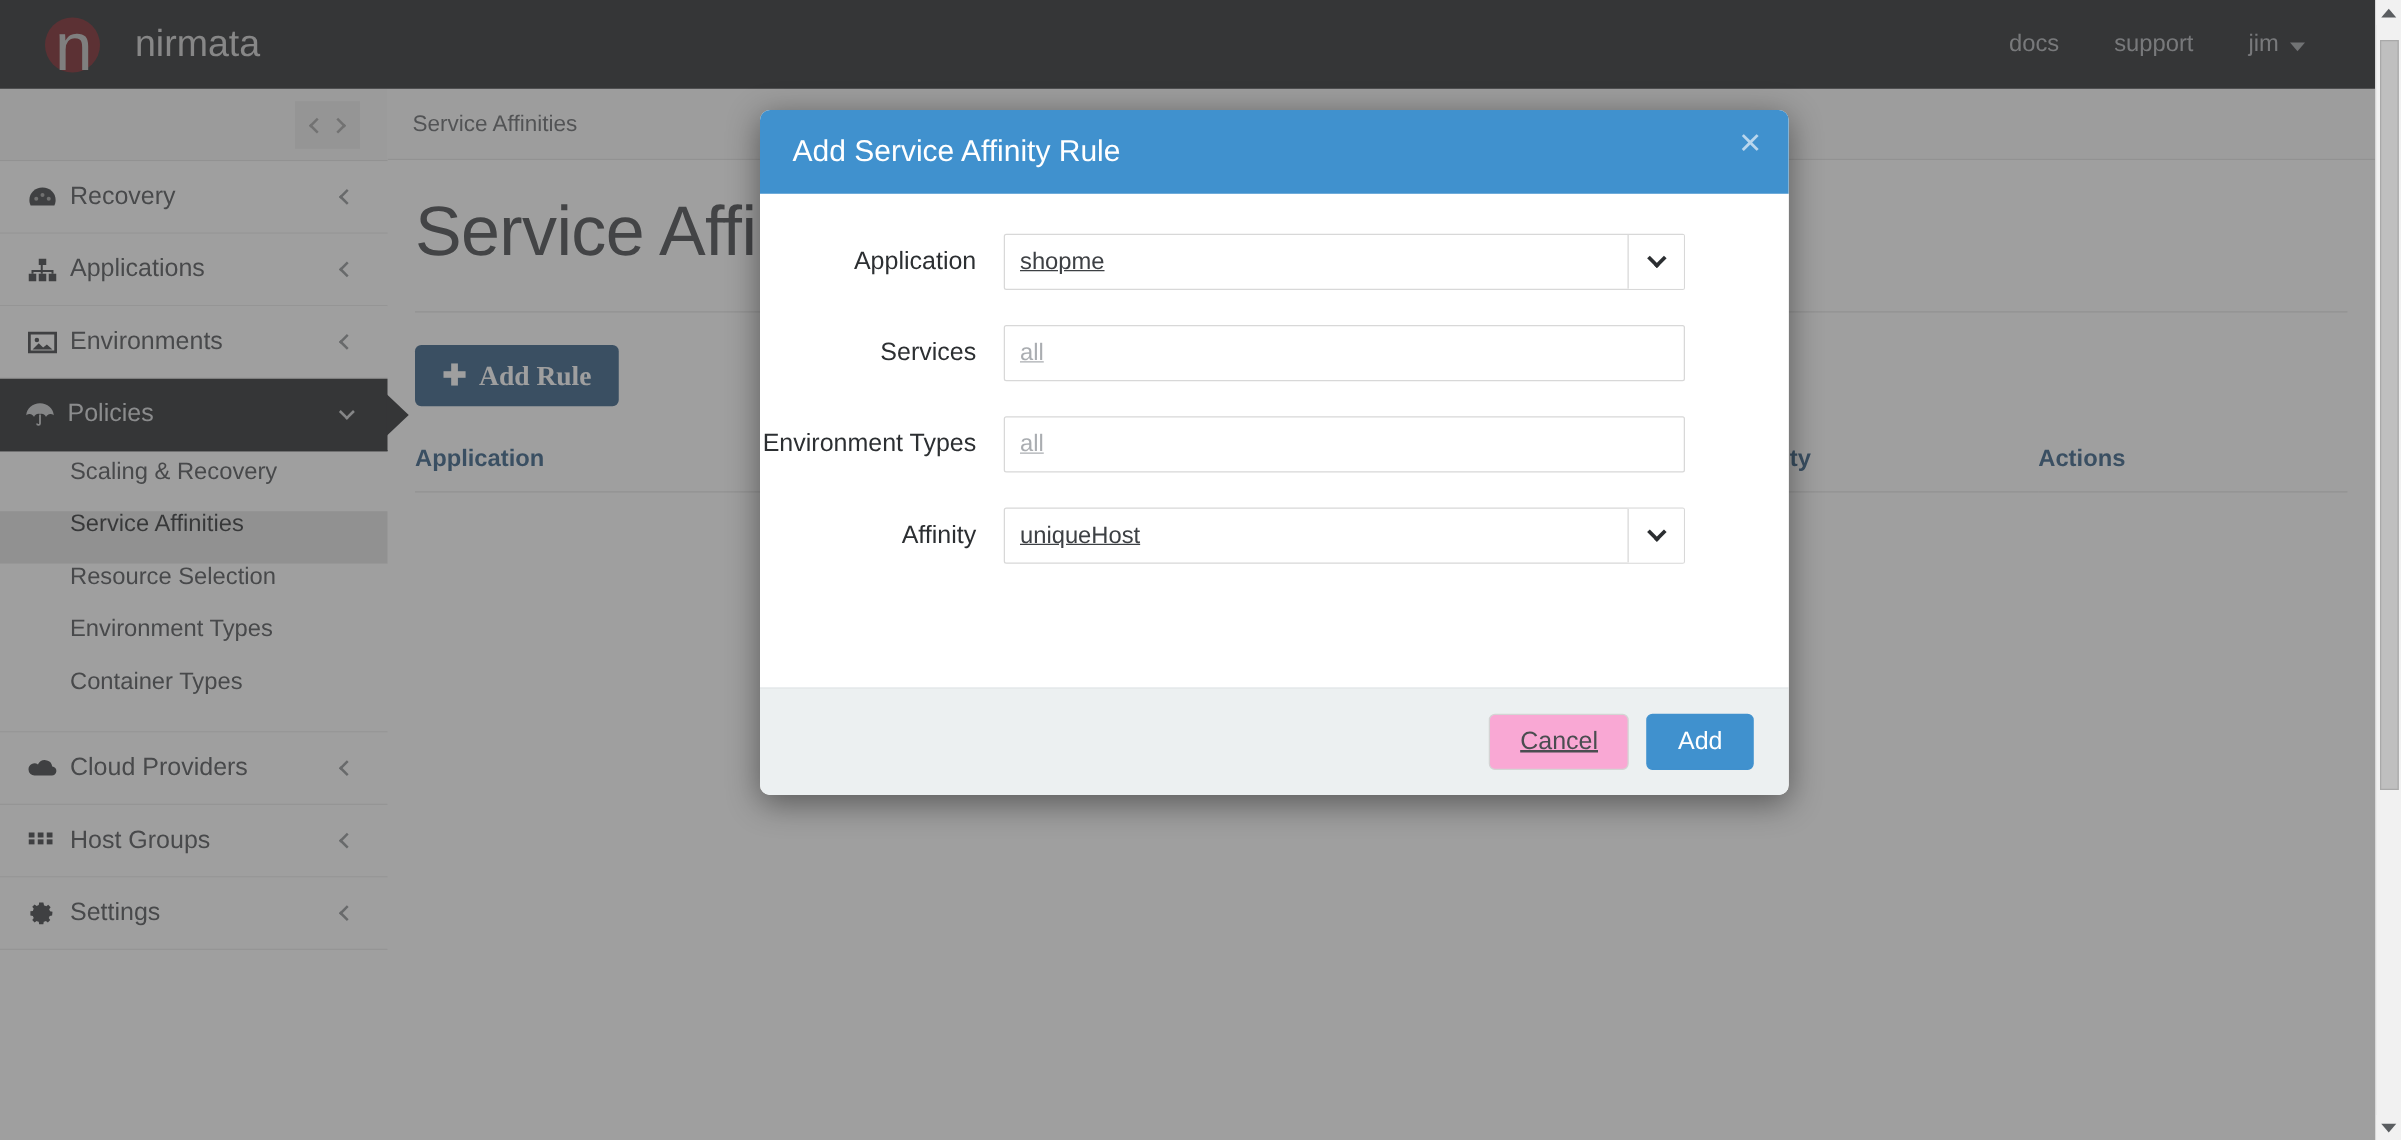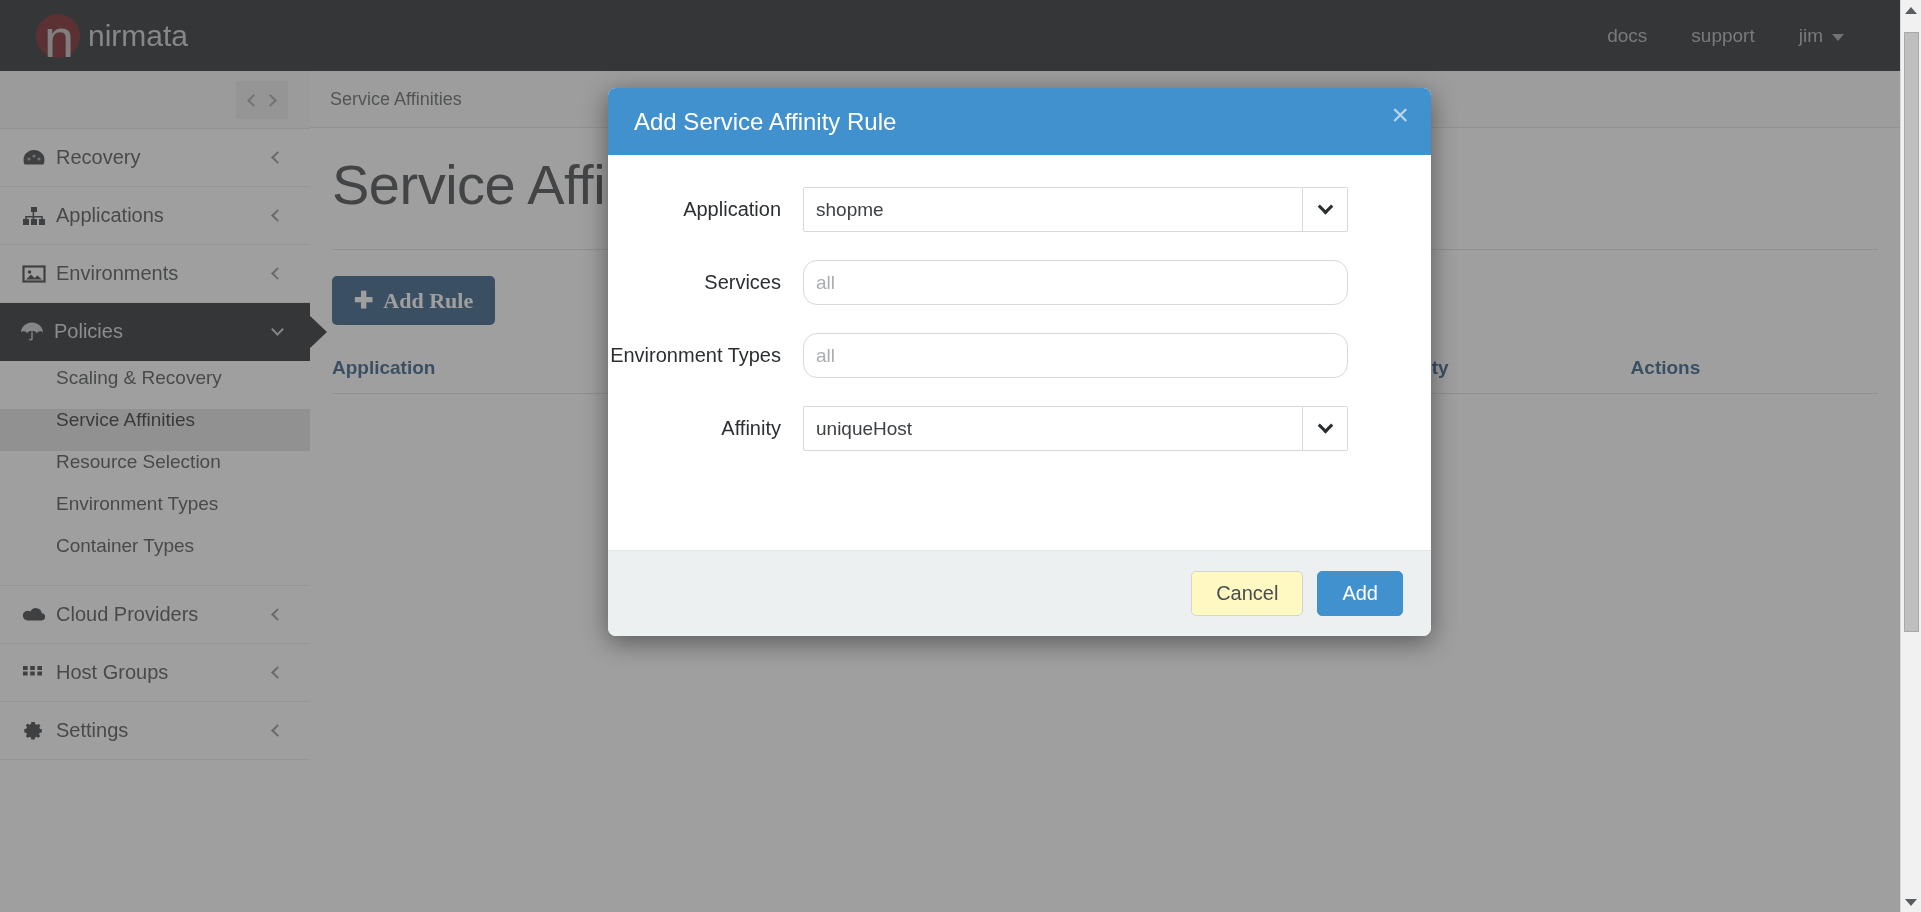--- a/index.html
+++ b/index.html
@@ -54,20 +54,21 @@
     font-weight: 400;
     color: #b8b8b8;
     line-height: 1;
     letter-spacing: -1px;
   }
   #brand-name {
     font-size: 30px;
     color: #c9c9c9;
     font-weight: 400;
     letter-spacing: 0px;
+    margin-left: 20px;
   }
   #top-nav {
     position: absolute; right: 34px; top: 0;
     height: 71px;
     display: flex; align-items: center; gap: 0px;
   }
   .top-nav-item {
     color: #a9acb0;
     font-size: 19px;
     padding: 0 22px;
@@ -288,23 +289,24 @@
   .form-control {
     position: relative;
     width: 545px;
     height: 45px;
     border: 1px solid #d8d8d8;
     background: #ffffff;
     display: flex; align-items: center;
     padding-left: 12px;
     font-size: 19px;
     border-radius: 2px;
+    text-decoration: underline;
   }
   .form-control.value { color: #3d4044; }
-  .form-control.placeholder { color: #aaadb1; border-radius: 14px; }
+  .form-control.placeholder { color: #aaadb1; }
   .form-control .drop-btn {
     position: absolute; right: 0; top: 0;
     width: 45px; height: 43px;
     border-left: 1px solid #d8d8d8;
     display: flex; align-items: center; justify-content: center;
     cursor: pointer;
     background: #fff;
   }
   .drop-chev {
     width: 11px; height: 11px;
@@ -323,23 +325,24 @@
   .btn {
     height: 45px;
     padding: 0 24px;
     border-radius: 5px;
     font-size: 20px;
     cursor: pointer;
     border: 1px solid transparent;
     font-family: "Liberation Sans", sans-serif;
   }
   .btn-cancel {
-    background: #fef9c3;
+    background: #f9a8d4;
     border-color: #d4d4d4;
     color: #4a4d50;
+    text-decoration: underline;
   }
   .btn-add {
     background: #4091ce;
     color: #ffffff;
     border-color: #4091ce;
     min-width: 72px;
   }
 
   
   #scrollbar {

